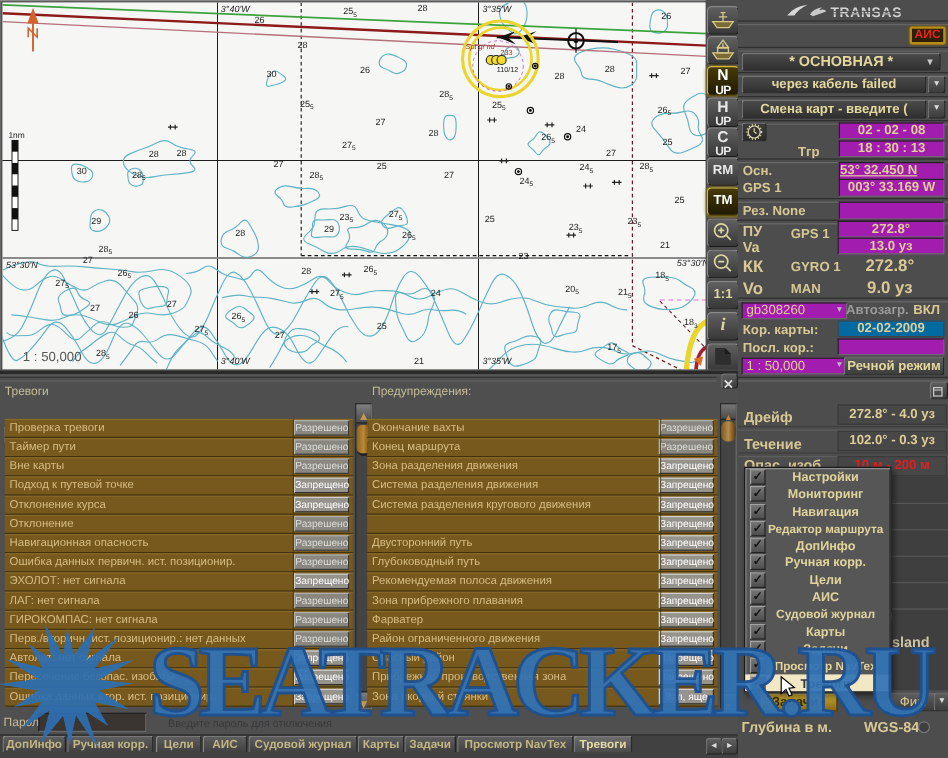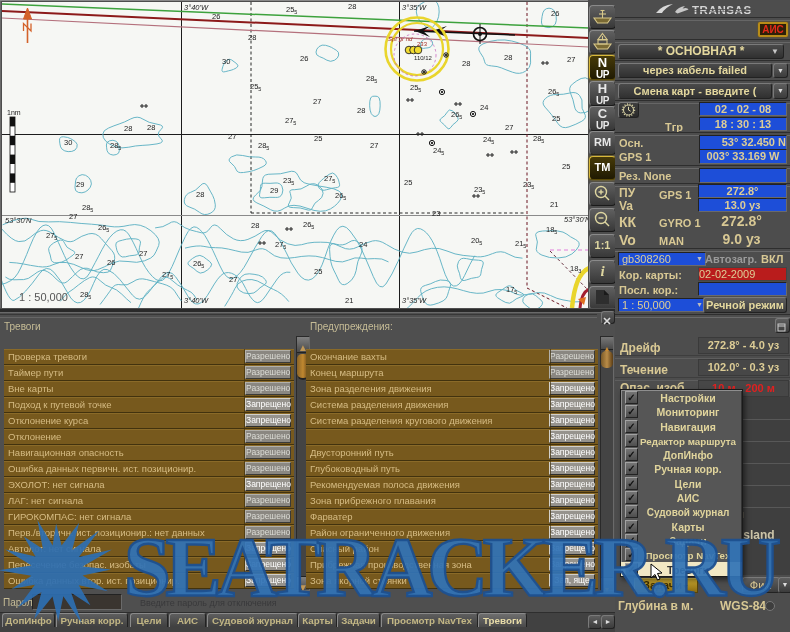--- a/index.html
+++ b/index.html
@@ -1,21 +1,21 @@
 <!DOCTYPE html>
 <html><head>
 <meta charset="utf-8">
 <style>
   html,body{margin:0;padding:0;}
   #app{position:relative;width:790px;height:632px;background:#4d4d4d;overflow:hidden;box-shadow:inset 0 1px 0 #8a8a8a, inset 1px 0 0 #6a6a6a;
        font-family:"Liberation Sans",sans-serif;}
   .abs{position:absolute;}
   .tan{color:#d8c894;}
   .btn{background:linear-gradient(#5e5e5e,#3c3c3c);border:1px solid;border-color:#7a7a7a #222 #222 #7a7a7a;border-radius:3px;}
-  .fld{background:#1d4ed8;border:1px solid;border-color:#222 #6a6a6a #6a6a6a #222;color:#ddcd96;}
+  .fld{background:#a21caf;border:1px solid;border-color:#222 #6a6a6a #6a6a6a #222;color:#ddcd96;}
   .tb{position:absolute;width:25px;height:22px;border-radius:4px;
       background:linear-gradient(#606060,#383838);
       border:1px solid;border-color:#8a8a8a #1a1a1a #1a1a1a #8a8a8a;
       color:#e8e8e8;text-align:center;font-weight:bold;}
   .tbgold{background:linear-gradient(#463a08,#201a02);border-color:#d8b838 #5a4a08 #5a4a08 #d8b838;color:#fff;box-shadow:0 0 3px #907818;}
   .mi{position:relative;height:14.3px;line-height:14.3px;text-align:center;padding-left:13px;}
   .cb{position:absolute;left:4px;top:1px;width:11px;height:11px;background:linear-gradient(#757575,#4e4e4e);
       border:1px solid;border-color:#a2a2a2 #222 #222 #a2a2a2;color:#111;font-size:10px;line-height:11px;text-align:center;font-weight:bold;}
   .mt{color:#e0d49c;font-size:10.5px;font-weight:bold;white-space:nowrap;}
   .trow{position:relative;height:15px;background:#77591d;border-bottom:1px solid #42320e;box-shadow:inset 0 1px 0 #8a6a28;}
@@ -376,21 +376,21 @@
       <line x1="9.5" y1="7" x2="9.5" y2="3.8" stroke="#ddd6a8" stroke-width="1"></line>
           <line x1="9.5" y1="7" x2="11.6" y2="8.2" stroke="#ddd6a8" stroke-width="1"></line>
         </svg>
     </div>
     <div class="abs fld" style="left:84px;top:102px;width:86px;height:12px;font-size:11px;font-weight:bold;text-align:center;line-height:12px;">02 - 02 - 08</div>
     <div class="abs tan" style="left:50px;top:121px;font-size:11px;font-weight:bold;">Тгр</div>
     <div class="abs fld" style="left:84px;top:117px;width:86px;height:12px;font-size:11px;font-weight:bold;text-align:center;line-height:12px;">18 : 30 : 13</div>
     <div class="abs" style="left:0;top:132px;width:175px;height:2px;border-top:1px solid #2e2e2e;border-bottom:1px solid #6a6a6a;"></div>
 
     <div class="abs tan" style="left:4px;top:137px;font-size:11px;font-weight:bold;">Осн.</div>
-    <div class="abs fld" style="left:84px;top:135px;width:86px;height:13px;font-size:11px;font-weight:bold;text-align:right;line-height:13px;">53° 32.450 N</div>
+    <div class="abs fld" style="left:84px;top:135px;width:86px;height:13px;font-size:11px;font-weight:bold;text-align:left;line-height:13px;text-decoration:underline;">53° 32.450 N</div>
     <div class="abs tan" style="left:4px;top:151px;font-size:11px;font-weight:bold;">GPS 1</div>
     <div class="abs fld" style="left:84px;top:149px;width:86px;height:13px;font-size:11px;font-weight:bold;text-align:center;line-height:13px;">003° 33.169 W</div>
     <div class="abs" style="left:0;top:165px;width:175px;height:2px;border-top:1px solid #2e2e2e;border-bottom:1px solid #6a6a6a;"></div>
     <div class="abs tan" style="left:4px;top:170px;font-size:11px;font-weight:bold;">Рез. None</div>
     <div class="abs fld" style="left:84px;top:168px;width:86px;height:13px;"></div>
     <div class="abs" style="left:0;top:183px;width:175px;height:2px;border-top:1px solid #2e2e2e;border-bottom:1px solid #6a6a6a;"></div>
 
     <div class="abs tan" style="left:4px;top:186px;font-size:12px;font-weight:bold;">ПУ</div>
     <div class="abs tan" style="left:44px;top:189px;font-size:11px;font-weight:bold;">GPS 1</div>
     <div class="abs fld" style="left:83px;top:184px;width:87px;height:12px;font-size:11px;font-weight:bold;text-align:center;line-height:12px;">272.8°</div>
@@ -401,21 +401,21 @@
     <div class="abs tan" style="left:83px;top:213px;width:87px;font-size:14px;font-weight:bold;text-align:center;">272.8°</div>
     <div class="abs tan" style="left:4px;top:232px;font-size:14px;font-weight:bold;">Vo</div>
     <div class="abs tan" style="left:44px;top:235px;font-size:11px;font-weight:bold;">MAN</div>
     <div class="abs tan" style="left:83px;top:231px;width:87px;font-size:14px;font-weight:bold;text-align:center;">9.0 уз</div>
     <div class="abs" style="left:0;top:248px;width:175px;height:2px;border-top:1px solid #2e2e2e;border-bottom:1px solid #6a6a6a;"></div>
 
     <div class="abs fld" style="left:3px;top:252px;width:83px;height:12px;font-size:11px;line-height:12px;padding-left:3px;">gb308260<span style="position:absolute;right:2px;font-size:7px;color:#bbb;">▼</span></div>
     <div class="abs" style="left:90px;top:253px;font-size:11px;font-weight:bold;color:#9a9a9a;">Автозагр.</div>
     <div class="abs tan" style="left:146px;top:253px;font-size:11px;font-weight:bold;">ВКЛ</div>
     <div class="abs tan" style="left:4px;top:269px;font-size:11px;font-weight:bold;">Кор. карты:</div>
-    <div class="abs fld" style="left:83px;top:267px;width:87px;height:12px;font-size:11px;font-weight:normal;line-height:12px;border-color:#444;background:#b91c1c;">02-02-2009</div>
+    <div class="abs fld" style="left:83px;top:267px;width:87px;height:12px;font-size:11px;font-weight:bold;text-align:center;line-height:12px;border-color:#444;background:#0369a1;">02-02-2009</div>
     <div class="abs tan" style="left:4px;top:284px;font-size:11px;font-weight:bold;">Посл. кор.:</div>
     <div class="abs fld" style="left:83px;top:282px;width:87px;height:12px;"></div>
     <div class="abs fld" style="left:3px;top:298px;width:83px;height:12px;font-size:11px;line-height:12px;padding-left:3px;">1 : 50,000<span style="position:absolute;right:2px;font-size:7px;color:#bbb;">▼</span></div>
     <div class="abs btn" style="left:88px;top:297px;width:82px;height:14px;color:#e4d89e;font-size:11px;font-weight:bold;text-align:center;line-height:14px;">Речной режим</div>
     <div class="abs" style="left:0;top:314px;width:175px;height:2px;border-top:1px solid #2e2e2e;border-bottom:1px solid #6a6a6a;"></div>
 
     <div class="abs btn" style="left:160px;top:318px;width:13px;height:13px;"><svg width="11" height="11" viewBox="0 0 11 11">
           <rect x="2" y="2" width="7" height="7" fill="none" stroke="#ccc"></rect>
           <line x1="2" y1="4" x2="9" y2="4" stroke="#ccc"></line>
         </svg></div>

